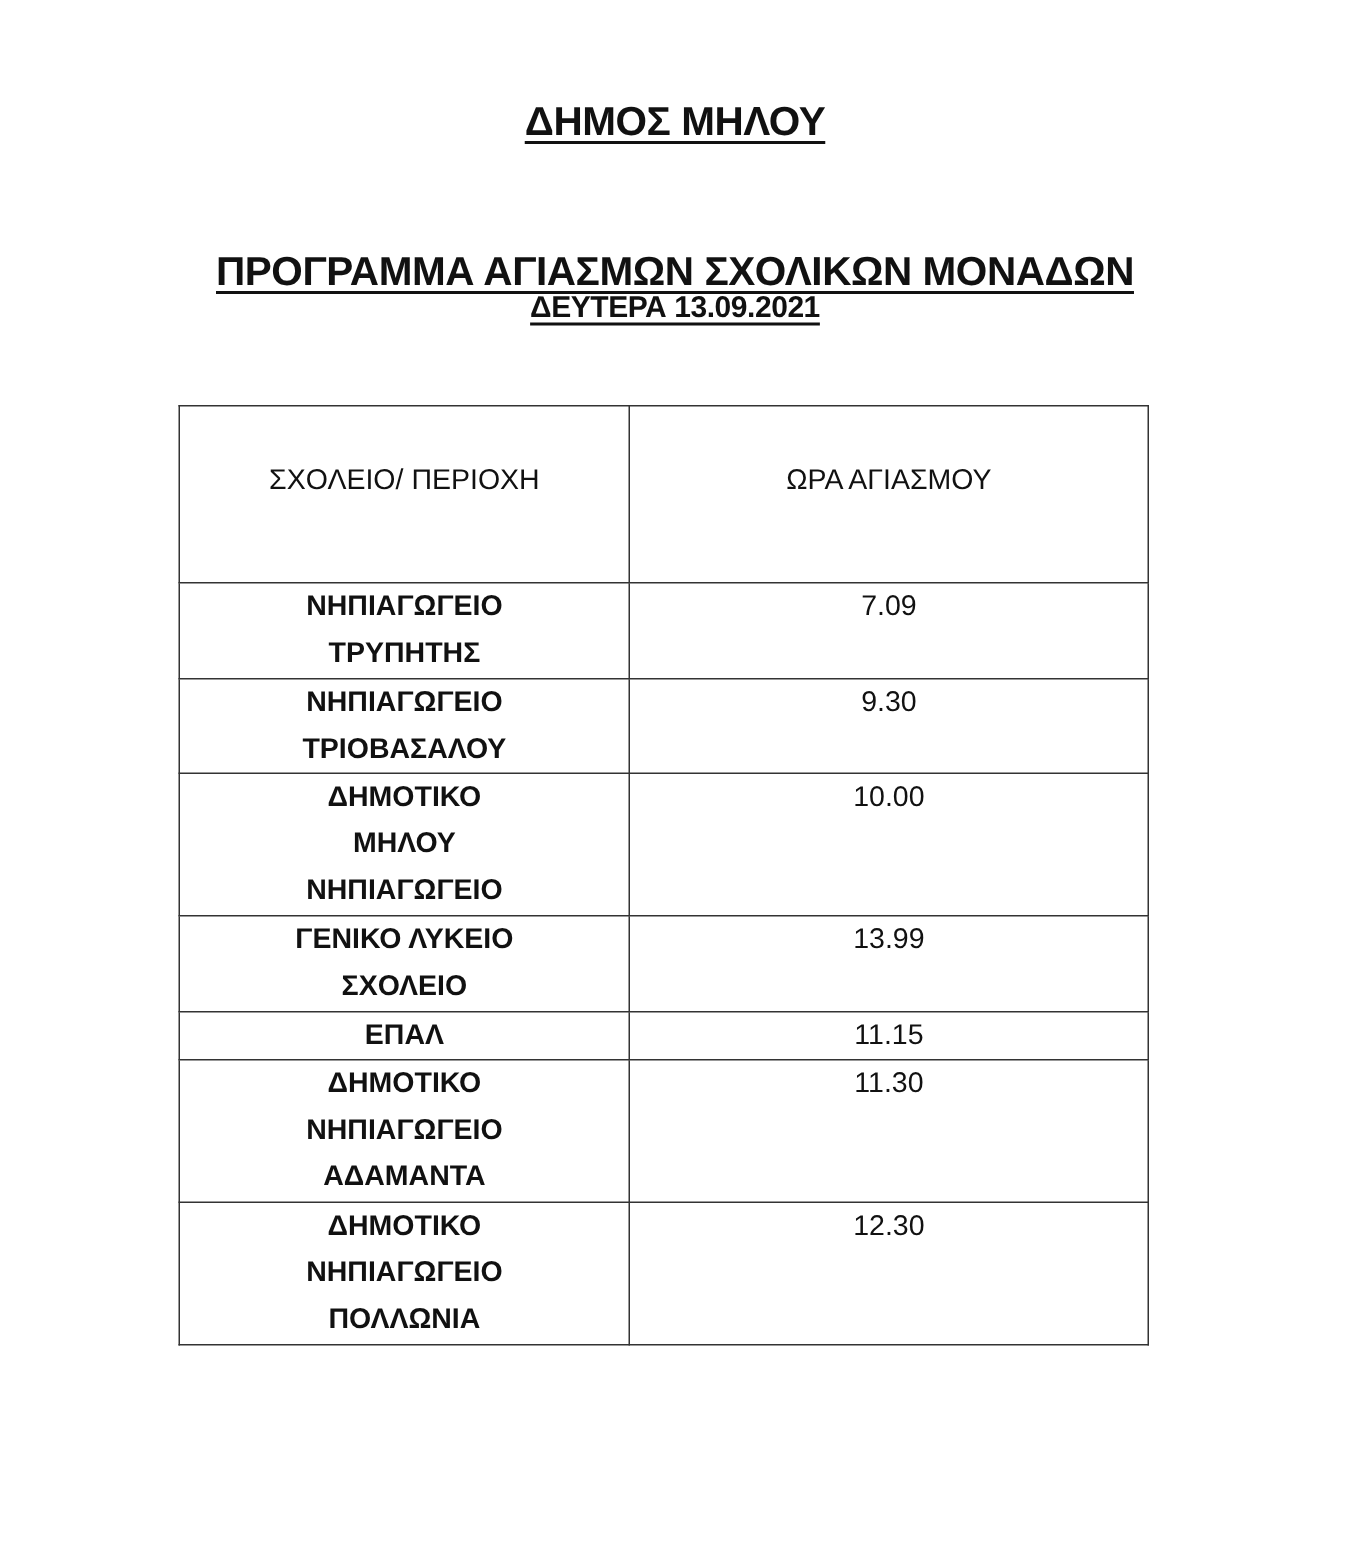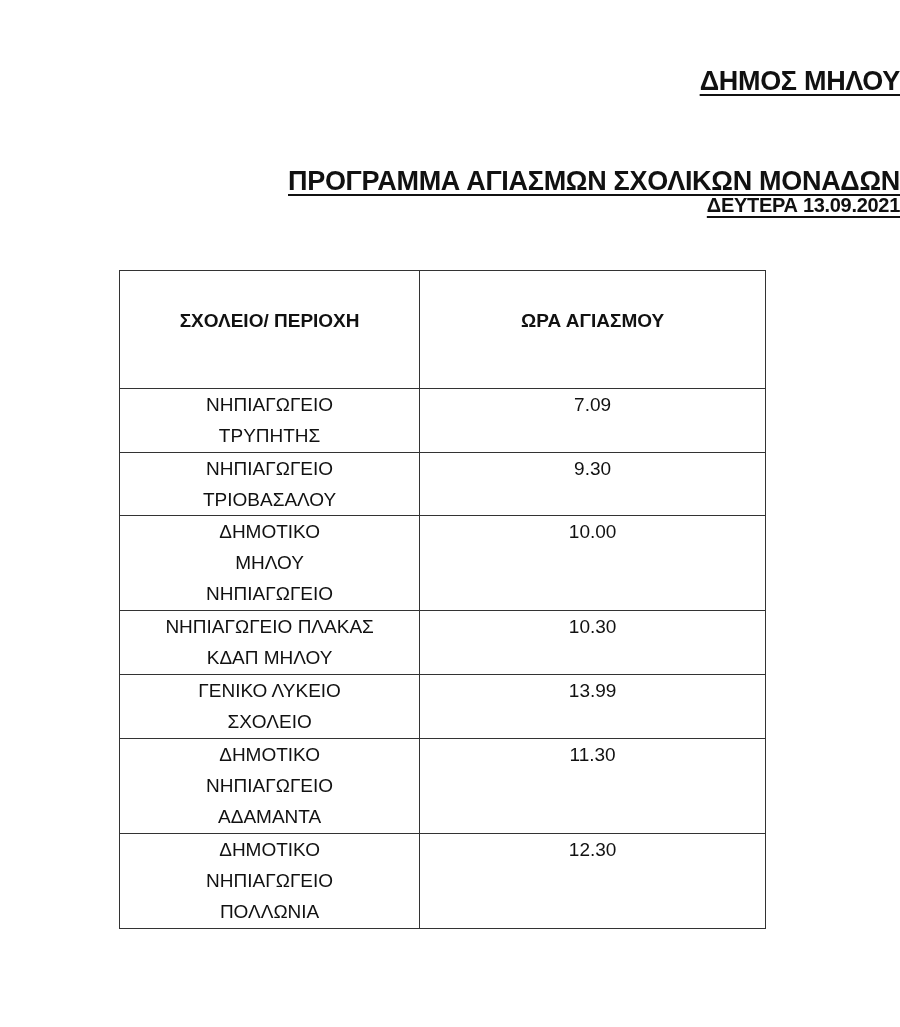--- a/index.html
+++ b/index.html
@@ -1,34 +1,34 @@
 <!DOCTYPE html>
 <html><head>
 <meta charset="utf-8">
 <style>
   html, body { margin: 0; padding: 0; background: #ffffff; }
   body { width: 900px; height: 1027px; position: relative; overflow: hidden;
          font-family: "Liberation Sans", "DejaVu Sans", sans-serif; color: #111; }
-  .title { position: absolute; left: 0; width: 900px; text-align: right;
+  .title { position: absolute; left: 0; width: 900px; text-align: center;
            font-weight: bold; text-decoration: underline; text-underline-offset: 4px;
            text-decoration-thickness: 2px; letter-spacing: -0.3px; }
   .t1 { top: 66px; font-size: 27px; }
   .t2 { top: 166px; font-size: 27px; }
   .t3 { top: 194px; font-size: 20px; }
 
   table.schedule { position: absolute; left: 119px; top: 270px; width: 647px;
                    border-collapse: collapse; }
   table.schedule td, table.schedule th {
     border: 1.5px solid #333; text-align: center; vertical-align: top;
     font-size: 19px; line-height: 31px; padding: 0; }
-  table.schedule th { font-weight: bold; height: 118px; vertical-align: top; padding-top: 34px; box-sizing: border-box; }
+  table.schedule th { font-weight: normal; height: 118px; vertical-align: top; padding-top: 34px; box-sizing: border-box; }
   th.c1, td.c1 { width: 300px; }
   th.c2, td.c2 { width: 346px; }
   th.c2 { padding-top: 34px; }
-  td .line { display: block; }
+  td .line { display: block; font-weight: bold; }
   td.c2 { padding-top: 2px; }
   td.c1 { padding-top: 2px; }
 </style>
 </head>
 <body>
 
 <div class="title t1">ΔΗΜΟΣ ΜΗΛΟΥ</div>
 <div class="title t2">ΠΡΟΓΡΑΜΜΑ ΑΓΙΑΣΜΩΝ ΣΧΟΛΙΚΩΝ ΜΟΝΑΔΩΝ</div>
 <div class="title t3">ΔΕΥΤΕΡΑ 13.09.2021</div>
 
@@ -62,31 +62,30 @@
     <tr style="height:95px">
       <td class="c1">
         <span class="line">ΔΗΜΟΤΙΚΟ</span>
         <span class="line">ΜΗΛΟΥ</span>
         <span class="line">ΝΗΠΙΑΓΩΓΕΙΟ</span>
       </td>
       <td class="c2">10.00</td>
     </tr>
     <tr style="height:64px">
       <td class="c1">
-        <span class="line">ΝΗΠΙΑΓΩΓΕΙΟ ΠΛΑΚΑΣ</span>
-        <span class="line">ΚΔΑΠ ΜΗΛΟΥ</span>
-      </td>
-      <td class="c2">10.30</td>
-    </tr>
-    <tr style="height:64px">
-      <td class="c1">
         <span class="line">ΓΕΝΙΚΟ ΛΥΚΕΙΟ</span>
         <span class="line">ΣΧΟΛΕΙΟ</span>
       </td>
       <td class="c2">13.99</td>
+    </tr>
+    <tr style="height:32px">
+      <td class="c1">
+        <span class="line">ΕΠΑΛ</span>
+      </td>
+      <td class="c2">11.15</td>
     </tr>
     <tr style="height:95px">
       <td class="c1">
         <span class="line">ΔΗΜΟΤΙΚΟ</span>
         <span class="line">ΝΗΠΙΑΓΩΓΕΙΟ</span>
         <span class="line">ΑΔΑΜΑΝΤΑ</span>
       </td>
       <td class="c2">11.30</td>
     </tr>
     <tr style="height:95px">

